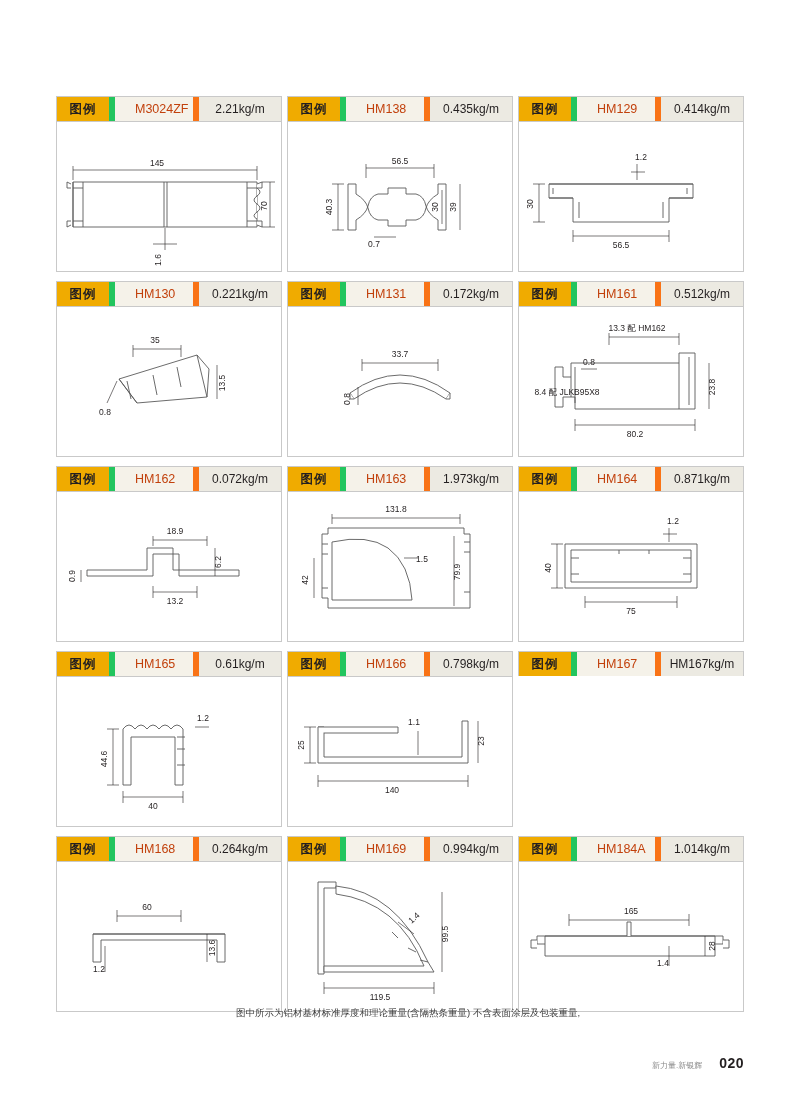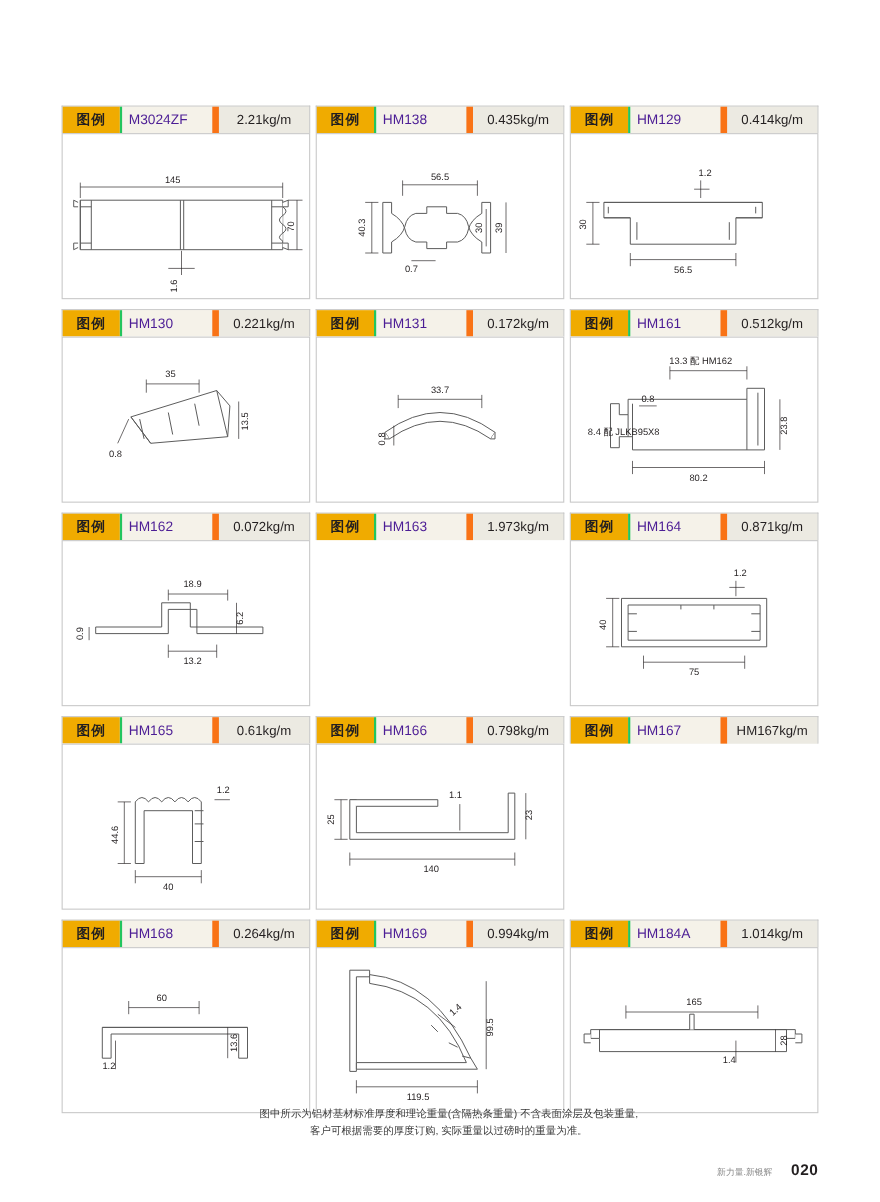--- a/index.html
+++ b/index.html
@@ -44,24 +44,24 @@
     color:#231f20;
     font-size:12.5px;
     font-weight:bold;
     display:flex;align-items:center;justify-content:center;
     letter-spacing:1px;
   }
   .hdr .code{
     flex:1;
     background:#f5f2e9;
     display:flex;align-items:center;
-    padding-left:6px;
+    padding-left:20px;
     font-size:12.5px;
-    color:#4c1d95;
-    border-left:2px solid #22c55e;
+    color:#c2410c;
+    border-left:6px solid #22c55e;
   }
   .hdr .wt{
     width:82px;
     background:#eceae2;
     display:flex;align-items:center;justify-content:center;
     font-size:12px;
     color:#231f20;
     border-left:6px solid #f97316;
   }
   .body{
@@ -300,20 +300,39 @@
         </svg>
       </div>
     </div>
 
     <div class="cell">
       <div class="hdr">
         <div class="tag">图例</div>
         <div class="code">HM163</div>
         <div class="wt">1.973kg/m</div>
       </div>
+      <div class="body">
+        <svg width="224" height="149" viewBox="0 0 224 149">
+          <path class="prof" d="M34,42 L34,106 L40,106 L40,116 L182,116 L182,42 L176,42 L176,36 L40,36 L40,42 Z"></path>
+          <path class="prof" d="M44,108 L44,50 q36,-8 56,6 q22,16 24,52 l0,0 L44,108 Z"></path>
+          <path class="prof" d="M34,52 L40,52 M34,62 L40,62 M34,96 L40,96 M176,50 L182,50 M176,60 L182,60 M176,100 L182,100"></path>
+          <g class="dimline">
+            <line x1="44" y1="26" x2="172" y2="26"></line>
+            <line x1="44" y1="22" x2="44" y2="32"></line>
+            <line x1="172" y1="22" x2="172" y2="32"></line>
+            <line x1="116" y1="66" x2="130" y2="66"></line>
+            <line x1="166" y1="44" x2="166" y2="114"></line>
+            <line x1="26" y1="66" x2="26" y2="106"></line>
+          </g>
+          <text class="dimtext" x="108" y="20" text-anchor="middle">131.8</text>
+          <text class="dimtext" x="134" y="70" text-anchor="middle">1.5</text>
+          <text class="dimtext" x="172" y="80" text-anchor="middle" transform="rotate(-90 172 80)">79.9</text>
+          <text class="dimtext" x="20" y="88" text-anchor="middle" transform="rotate(-90 20 88)">42</text>
+        </svg>
+      </div>
     </div>
 
     <div class="cell">
       <div class="hdr">
         <div class="tag">图例</div>
         <div class="code">HM164</div>
         <div class="wt">0.871kg/m</div>
       </div>
       <div class="body">
         <svg width="224" height="149" viewBox="0 0 224 149">
@@ -471,21 +490,20 @@
           <text class="dimtext" x="144" y="104" text-anchor="middle">1.4</text>
           <text class="dimtext" x="196" y="84" text-anchor="middle" transform="rotate(-90 196 84)">28</text>
         </svg>
       </div>
     </div>
 
   </div>
 
   <div class="footer">
     <div>图中所示为铝材基材标准厚度和理论重量(含隔热条重量) 不含表面涂层及包装重量,</div>
-    <div>客户可根据需要的厚度订购, 实际重量以过磅时的重量为准。</div>
   </div>
 
   <div class="pagenum">
     <span>新力量.新银辉</span>
     <span class="num">020</span>
   </div>
 
 </div>
 
 </body></html>

